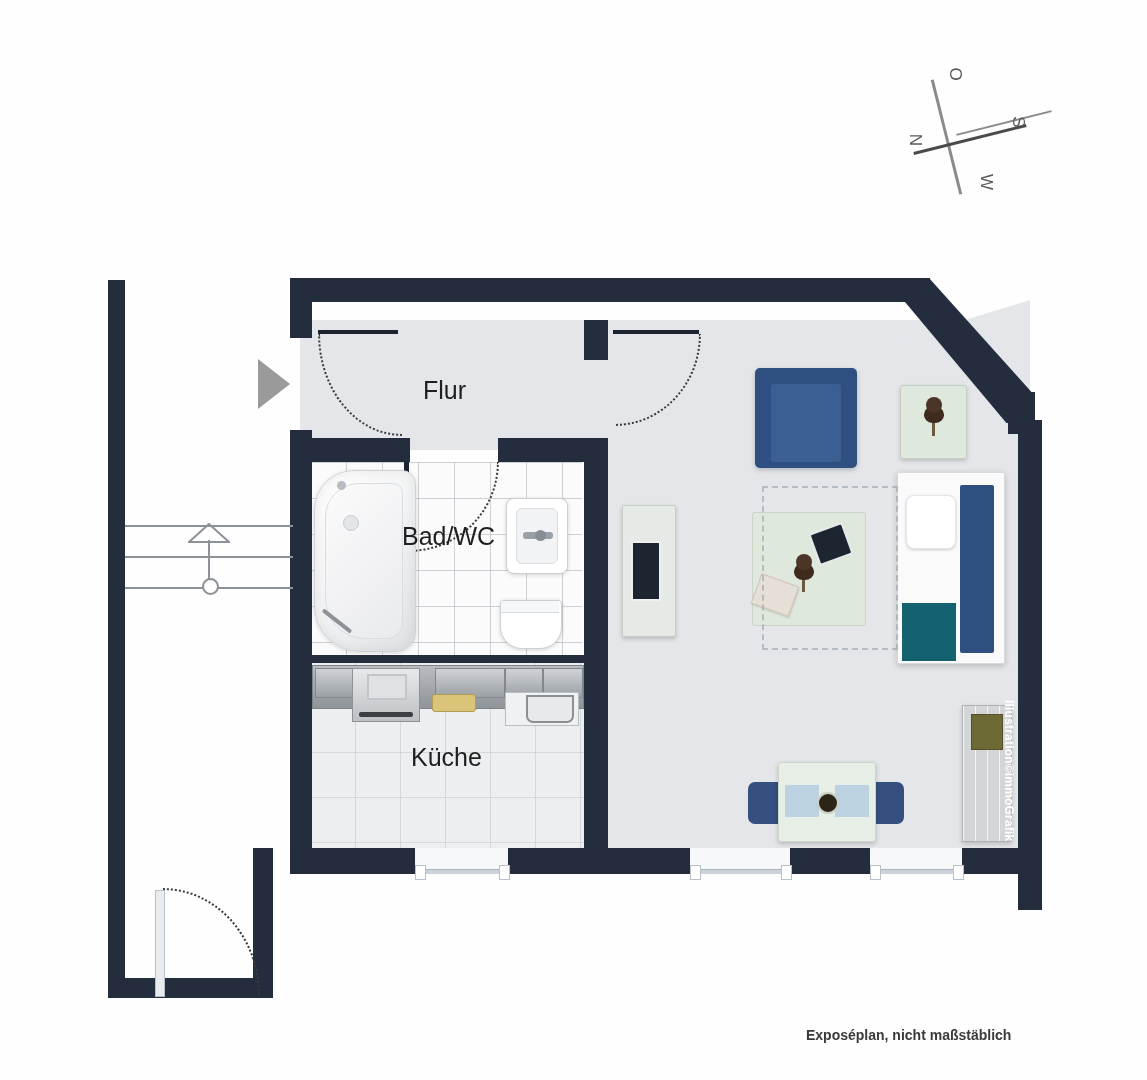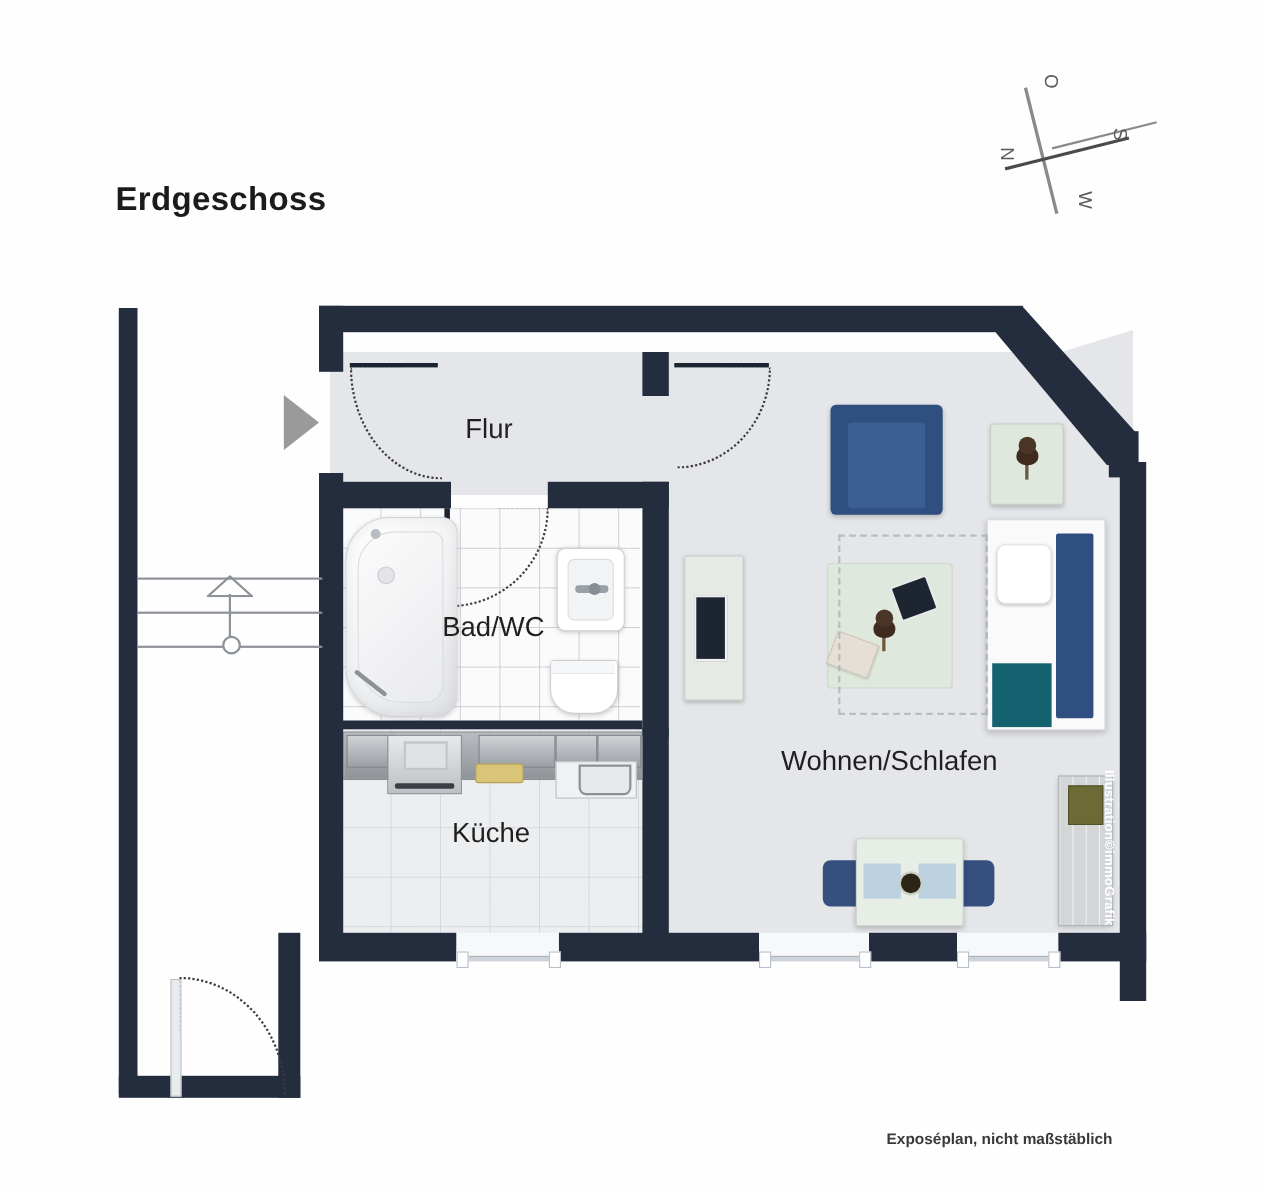--- a/index.html
+++ b/index.html
@@ -152,21 +152,20 @@
   .oven-bar{position:absolute;background:#3b3f44;border-radius:2px;}
   .hob{position:absolute;background:#d9c477;border:1px solid #b29f55;border-radius:3px;}
   .ksink{position:absolute;background:#f0f1f2;border:1px solid #b9bdc2;}
   .ksink-basin{position:absolute;border:2px solid #8b9096;border-radius:0 0 7px 7px;background:#e7e9eb;}
 </style>
 </head>
 <body>
 
 <div id="page">
 
-  <div class="floor-title">Erdgeschoss</div>
 
   <div class="compass">
     <div class="bar minor"></div>
     <div class="bar minor2"></div>
     <div class="bar major"></div>
     <div class="lbl c-o">O</div>
     <div class="lbl c-s">S</div>
     <div class="lbl c-w">W</div>
     <div class="lbl c-n">N</div>
   </div>
@@ -321,21 +320,20 @@
         <div class="dining-mat" style="left:56px;top:22px;width:34px;height:32px;"></div>
         <div class="dining-center" style="left:38px;top:29px;"></div>
       </div>
     </div>
 
     <div class="furn shelf" style="left:962px;top:705px;width:48px;height:135px;">
       <div class="shelf-plant" style="left:8px;top:8px;width:30px;height:34px;"></div>
     </div>
 
     <div class="room-label" style="left:423px;top:376px;">Flur</div>
-    <div class="room-label" style="left:402px;top:556px;">Bad/WC</div>
+    <div class="room-label" style="left:402px;top:522px;">Bad/WC</div>
     <div class="room-label" style="left:411px;top:743px;">Küche</div>
-    <div class="room-label" style="left:710px;top:678px;">Wohnen/Schlafen</div>
 
     <div class="watermark">Illustration©immoGrafik</div>
   </div>
 
   <div class="footer-note">Exposéplan, nicht maßstäblich</div>
 </div>
 
 </body></html>

